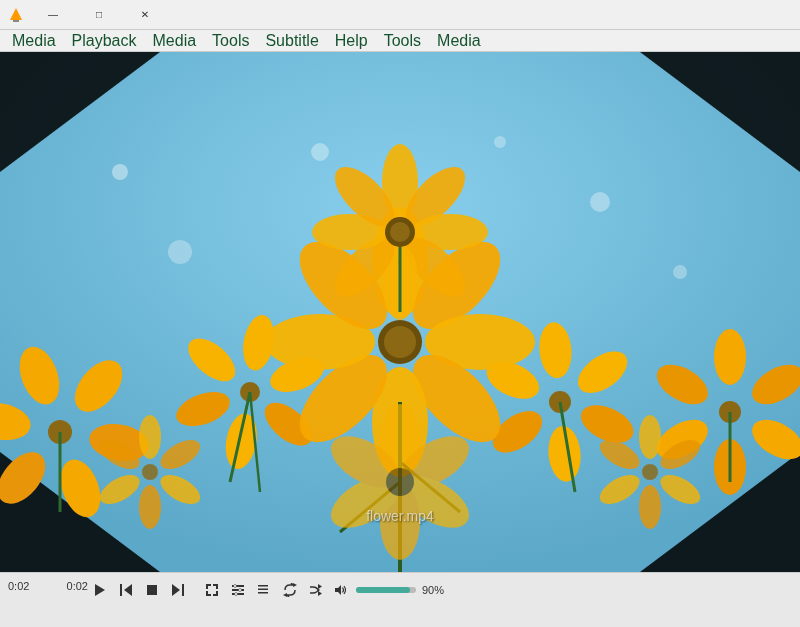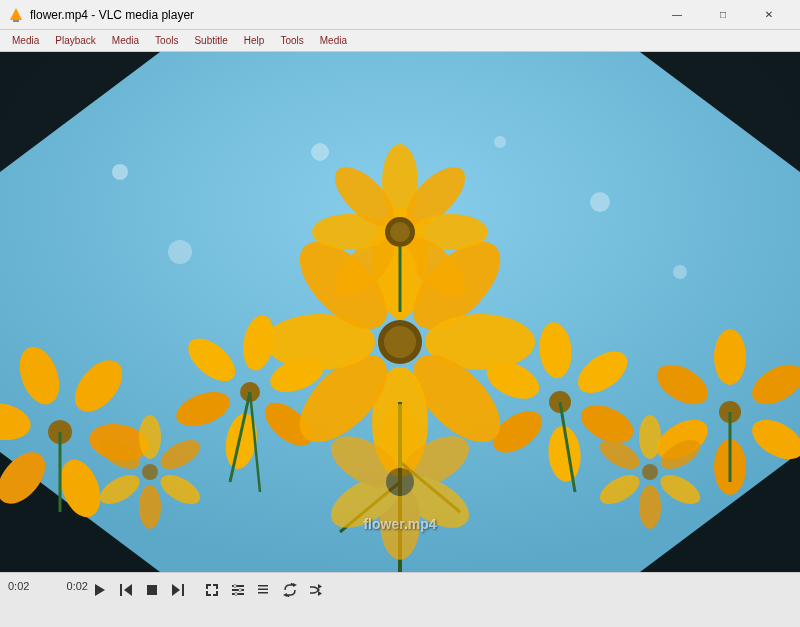--- a/index.html
+++ b/index.html
@@ -55,23 +55,23 @@
     #menu-bar {
       height: 22px;
       background: #f0f0f0;
       display: flex;
       align-items: center;
       padding: 0 4px;
       border-bottom: 1px solid #ccc;
     }
     .menu-item {
       padding: 2px 8px;
-      font-size: 10px;
+      font-size: 16px;
       cursor: pointer;
-      color: #7f1d1d;
+      color: #14532d;
     }
 
     
     #video-area {
       width: 800px;
       height: 520px;
       background: #000;
       position: relative;
       overflow: hidden;
     }
@@ -80,26 +80,26 @@
     #video-canvas {
       width: 100%;
       height: 100%;
       position: relative;
       background: linear-gradient(180deg, #87CEEB 0%, #5DB8D0 40%, #3a8a9e 60%, #2a5a6e 100%);
     }
 
     
     #watermark {
       position: absolute;
-      bottom: 40px;
+      bottom: 48px;
       left: 50%;
       transform: translateX(-50%);
       color: rgba(255,255,255,0.6);
       font-size: 14px;
-      font-weight: 700;
+      font-weight: 400;
       white-space: nowrap;
       text-shadow: 1px 1px 2px rgba(0,0,0,0.5);
       pointer-events: none;
     }
 
     
     #flower-svg {
       position: absolute;
       top: 0; left: 0;
       width: 100%; height: 100%;
@@ -203,21 +203,20 @@
 <body>
 
 <div id="title-bar">
   <div id="title-icon">
     
     <svg viewBox="0 0 16 16" xmlns="http://www.w3.org/2000/svg">
       <polygon points="8,1 14,13 2,13" fill="#f90"></polygon>
       <rect x="5" y="13" width="6" height="2" fill="#888"></rect>
     </svg>
   </div>
-  <span id="title-text">flower.mp4 - VLC media player</span>
   <div id="window-controls">
     <button class="win-btn">—</button>
     <button class="win-btn">□</button>
     <button class="win-btn close">✕</button>
   </div>
 </div>
 
 <div id="menu-bar">
   <span class="menu-item">Media</span>
   <span class="menu-item">Playback</span>
@@ -453,14 +452,29 @@
       <button class="ctrl-btn">
         <svg viewBox="0 0 14 14">
           <path d="M1,4 L4,4 Q8,4 10,8" stroke="#333" stroke-width="1.5" fill="none"></path>
           <path d="M1,10 L4,10 Q8,10 10,6" stroke="#333" stroke-width="1.5" fill="none"></path>
           <polygon points="9,1 13,3.5 9,6" fill="#333"></polygon>
           <polygon points="9,8 13,10.5 9,13" fill="#333"></polygon>
         </svg>
       </button>
     </div>
 
+    <div id="right-controls">
+
+      <button class="ctrl-btn">
+        <svg viewBox="0 0 14 14">
+          <polygon points="2,5 5,5 8,2 8,12 5,9 2,9" fill="#333"></polygon>
+          <path d="M9.5,4.5 Q11.5,7 9.5,9.5" stroke="#333" stroke-width="1.2" fill="none"></path>
+          <path d="M11,3 Q14,7 11,11" stroke="#333" stroke-width="1.2" fill="none"></path>
+        </svg>
+      </button>
+
+      <div id="volume-slider-wrapper">
+        <div id="volume-fill" style="width: 90%;"></div>
+      </div>
+      <span id="volume-label">90%</span>
+    </div>
   </div>
 </div>
 
 </body></html>

